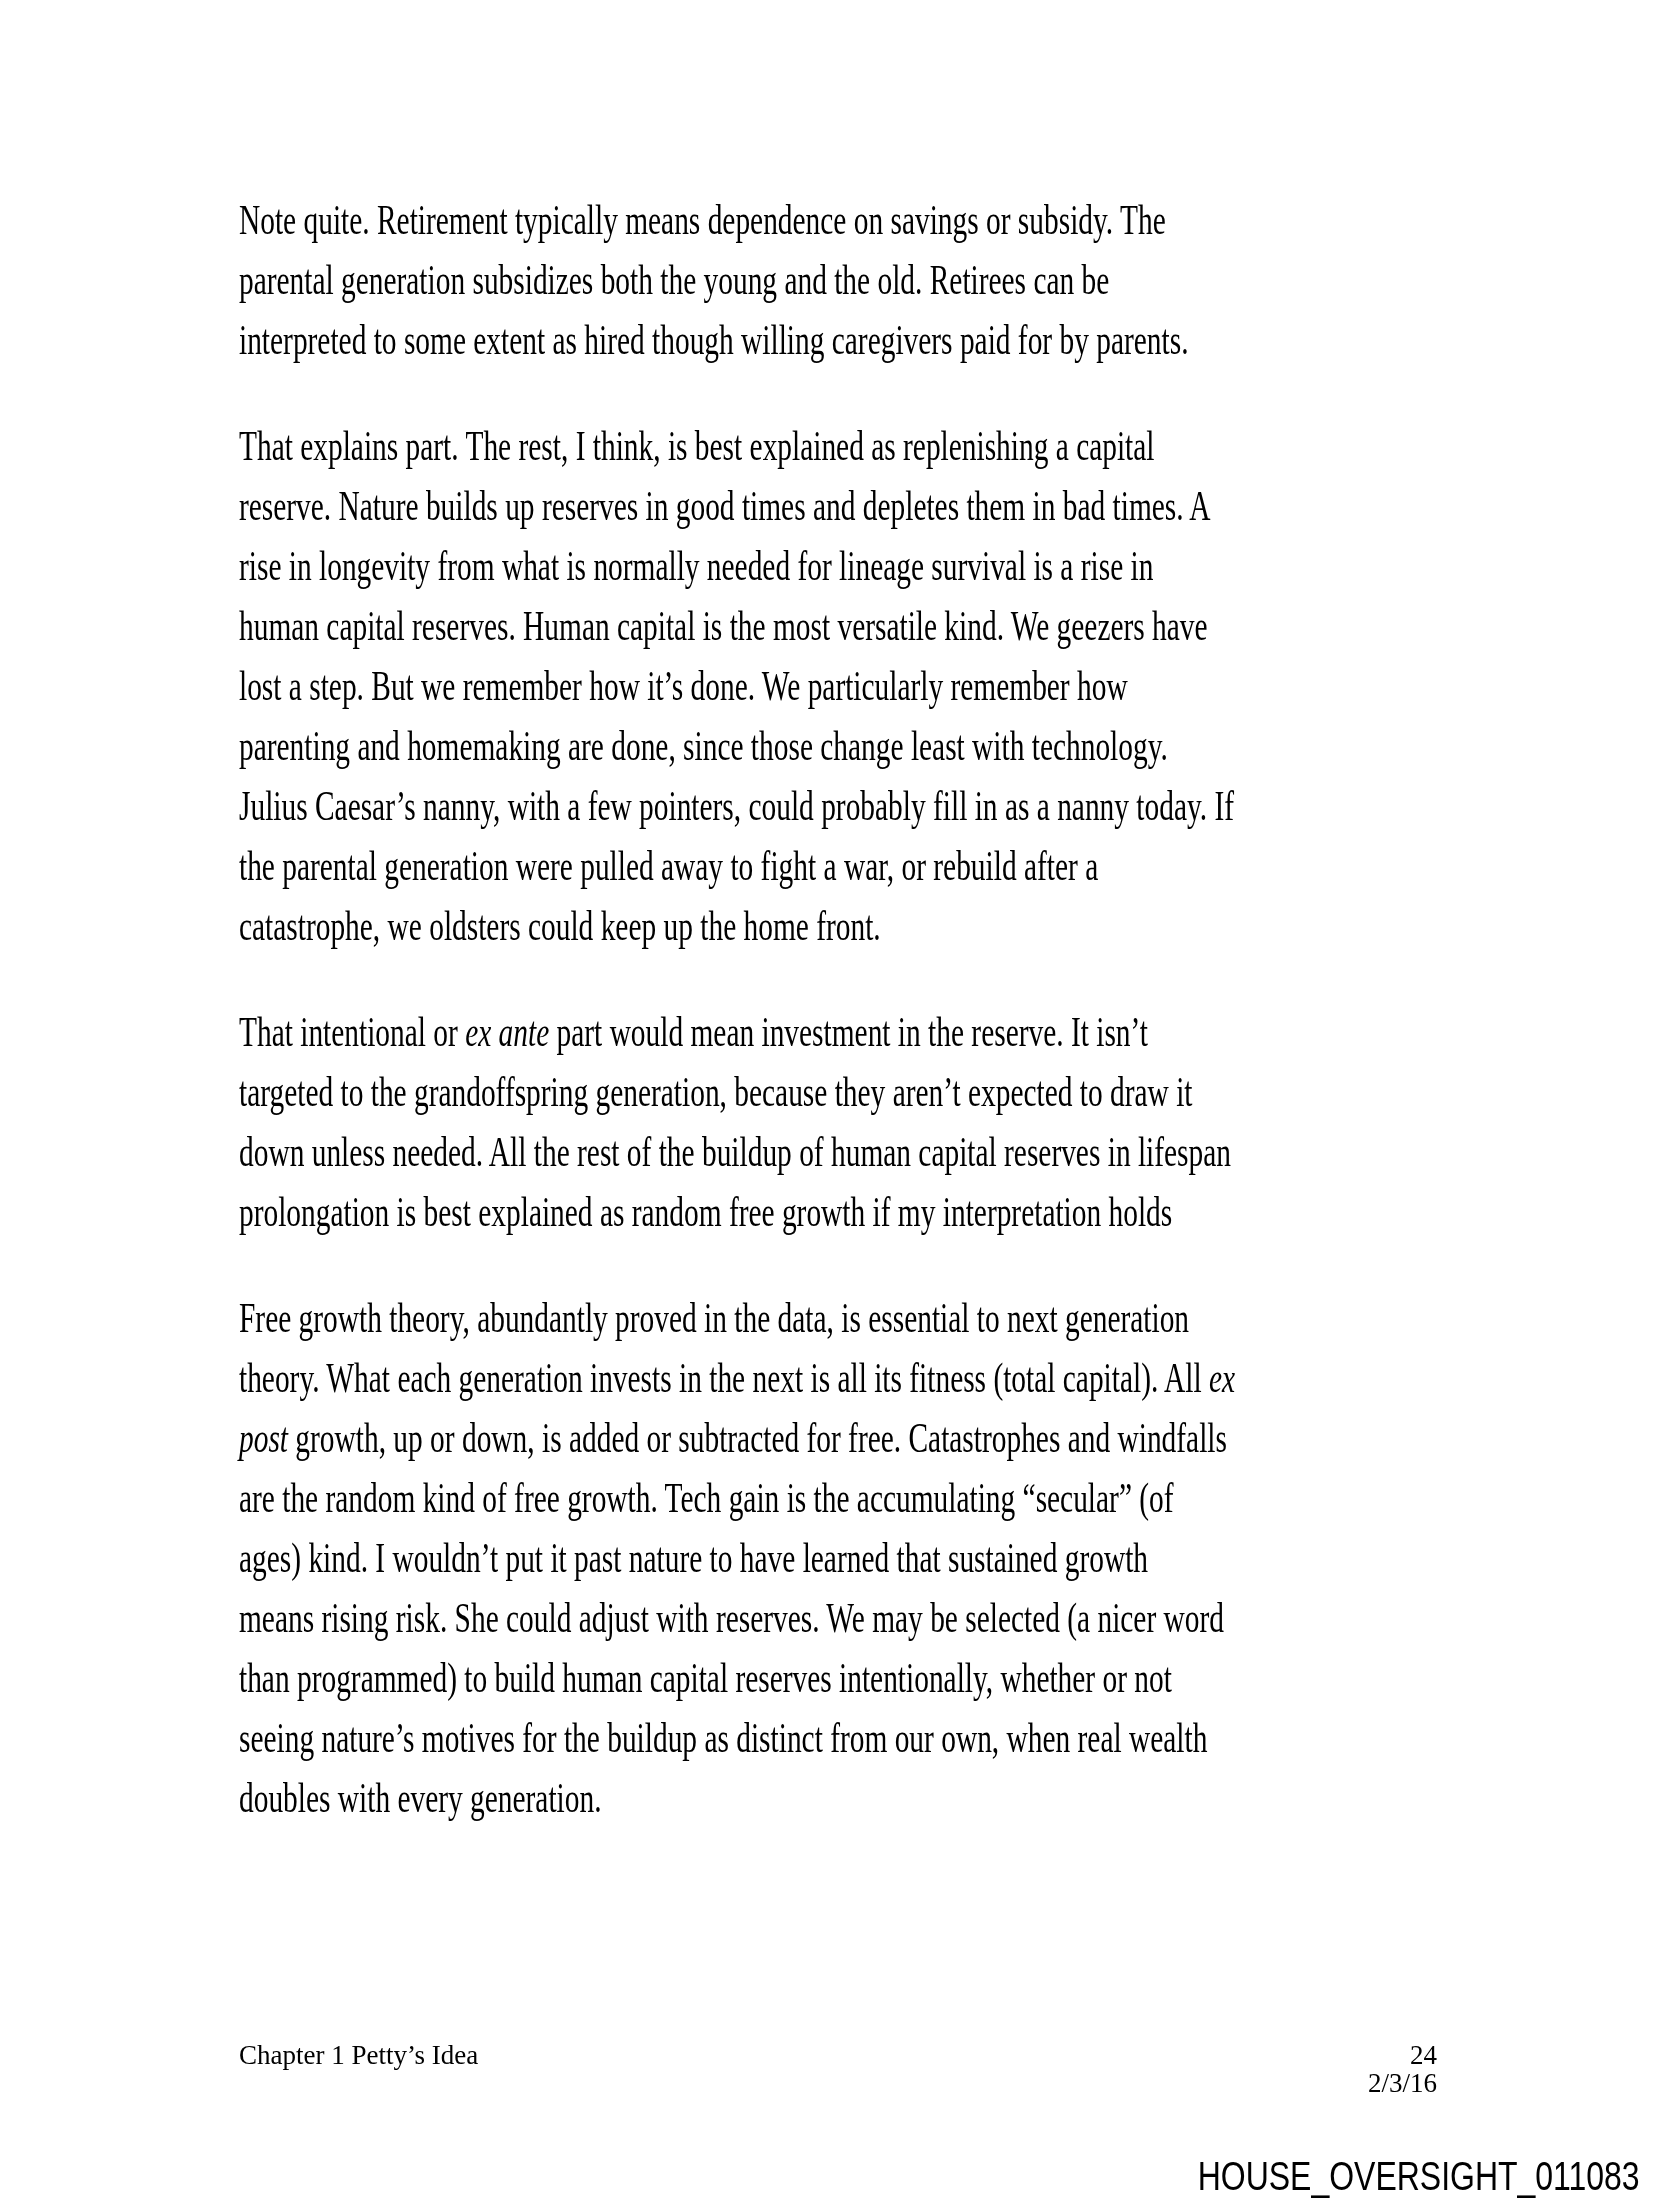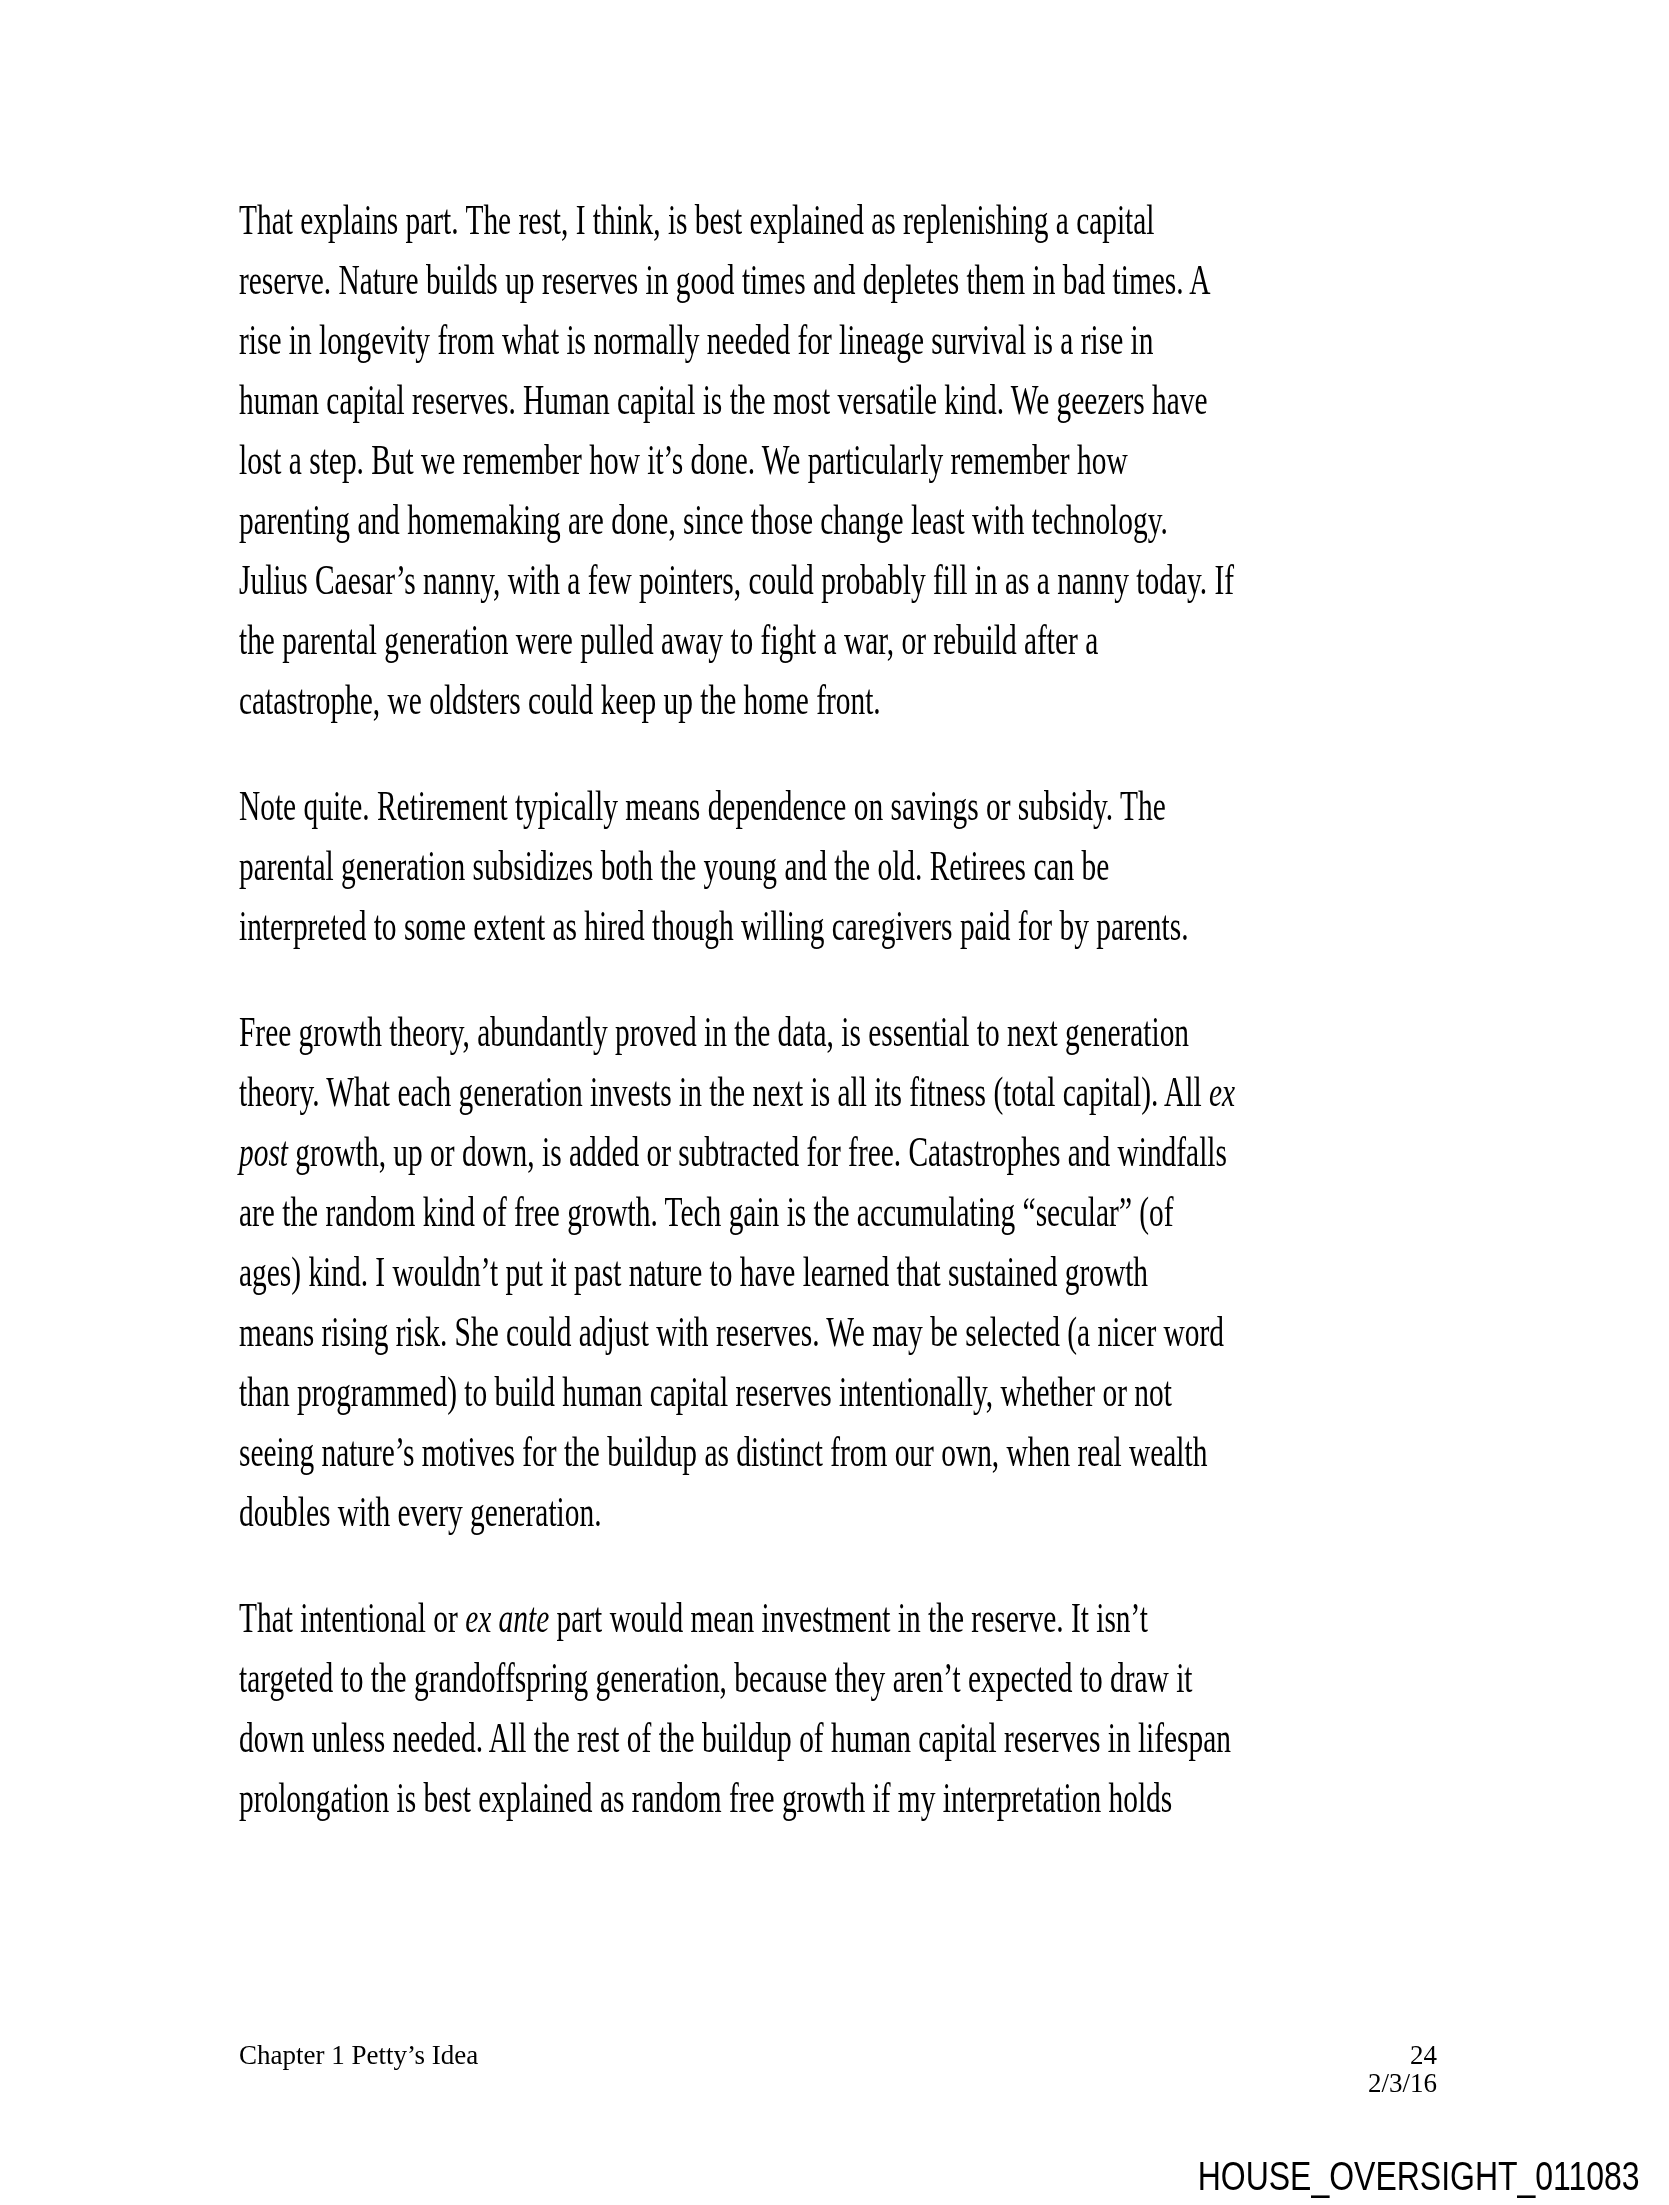--- a/index.html
+++ b/index.html
@@ -56,51 +56,51 @@
     color: #000000;
   }
 </style>
 </head>
 <body>
 
 <div class="page">
 
   <div class="doc">
       <div class="paragraph">
+        <div class="line"><span class="seg">Note quite. Retirement typically means dependence on savings or subsidy. The</span></div>
+        <div class="line"><span class="seg">parental generation subsidizes both the young and the old. Retirees can be</span></div>
+        <div class="line"><span class="seg">interpreted to some extent as hired though willing caregivers paid for by parents.</span></div>
+      </div>
+      <div class="paragraph">
         <div class="line"><span class="seg">That explains part. The rest, I think, is best explained as replenishing a capital</span></div>
         <div class="line"><span class="seg">reserve. Nature builds up reserves in good times and depletes them in bad times. A</span></div>
         <div class="line"><span class="seg">rise in longevity from what is normally needed for lineage survival is a rise in</span></div>
         <div class="line"><span class="seg">human capital reserves. Human capital is the most versatile kind. We geezers have</span></div>
         <div class="line"><span class="seg">lost a step. But we remember how it’s done. We particularly remember how</span></div>
         <div class="line"><span class="seg">parenting and homemaking are done, since those change least with technology.</span></div>
         <div class="line"><span class="seg">Julius Caesar’s nanny, with a few pointers, could probably fill in as a nanny today. If</span></div>
         <div class="line"><span class="seg">the parental generation were pulled away to fight a war, or rebuild after a</span></div>
         <div class="line"><span class="seg">catastrophe, we oldsters could keep up the home front.</span></div>
       </div>
       <div class="paragraph">
-        <div class="line"><span class="seg">Note quite. Retirement typically means dependence on savings or subsidy. The</span></div>
-        <div class="line"><span class="seg">parental generation subsidizes both the young and the old. Retirees can be</span></div>
-        <div class="line"><span class="seg">interpreted to some extent as hired though willing caregivers paid for by parents.</span></div>
+        <div class="line"><span class="seg">That intentional or </span><span class="seg italic">ex ante</span><span class="seg"> part would mean investment in the reserve. It isn’t</span></div>
+        <div class="line"><span class="seg">targeted to the grandoffspring generation, because they aren’t expected to draw it</span></div>
+        <div class="line"><span class="seg">down unless needed. All the rest of the buildup of human capital reserves in lifespan</span></div>
+        <div class="line"><span class="seg">prolongation is best explained as random free growth if my interpretation holds</span></div>
       </div>
       <div class="paragraph">
         <div class="line"><span class="seg">Free growth theory, abundantly proved in the data, is essential to next generation</span></div>
         <div class="line"><span class="seg">theory. What each generation invests in the next is all its fitness (total capital). All </span><span class="seg italic">ex</span></div>
         <div class="line"><span class="seg italic">post</span><span class="seg"> growth, up or down, is added or subtracted for free. Catastrophes and windfalls</span></div>
         <div class="line"><span class="seg">are the random kind of free growth. Tech gain is the accumulating “secular” (of</span></div>
         <div class="line"><span class="seg">ages) kind. I wouldn’t put it past nature to have learned that sustained growth</span></div>
         <div class="line"><span class="seg">means rising risk. She could adjust with reserves. We may be selected (a nicer word</span></div>
         <div class="line"><span class="seg">than programmed) to build human capital reserves intentionally, whether or not</span></div>
         <div class="line"><span class="seg">seeing nature’s motives for the buildup as distinct from our own, when real wealth</span></div>
         <div class="line"><span class="seg">doubles with every generation.</span></div>
-      </div>
-      <div class="paragraph">
-        <div class="line"><span class="seg">That intentional or </span><span class="seg italic">ex ante</span><span class="seg"> part would mean investment in the reserve. It isn’t</span></div>
-        <div class="line"><span class="seg">targeted to the grandoffspring generation, because they aren’t expected to draw it</span></div>
-        <div class="line"><span class="seg">down unless needed. All the rest of the buildup of human capital reserves in lifespan</span></div>
-        <div class="line"><span class="seg">prolongation is best explained as random free growth if my interpretation holds</span></div>
       </div>
     </div>
 
   <div class="footer">
     <span class="fl">Chapter 1 Petty’s Idea</span>
     <span class="fc">2/3/16</span>
     <span class="fr">24</span>
   </div>
 
   <div class="stamp">HOUSE_OVERSIGHT_011083</div>

